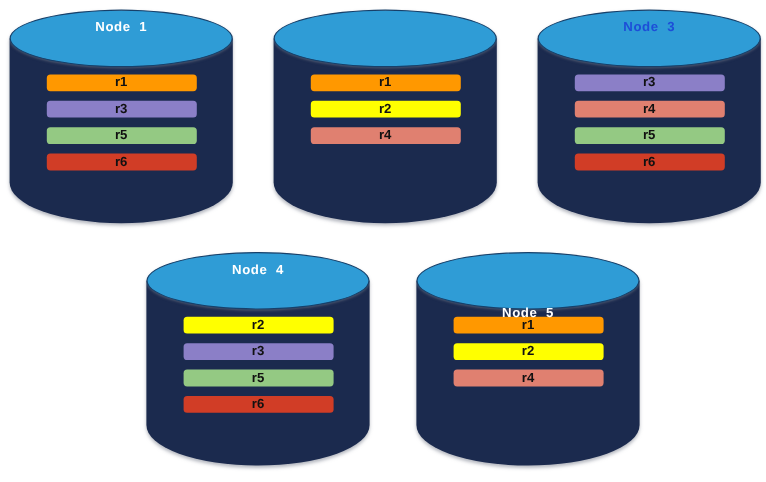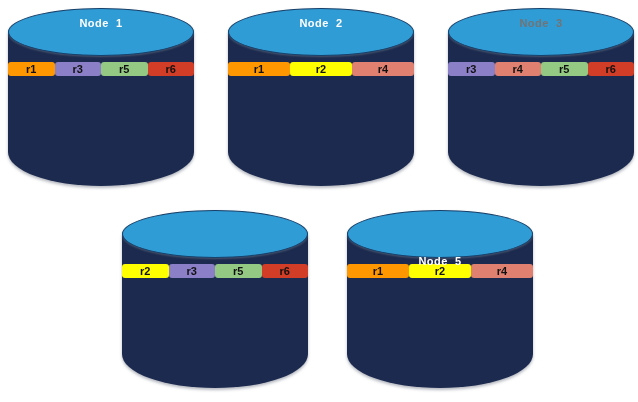--- a/index.html
+++ b/index.html
@@ -60,21 +60,21 @@
     white-space: pre;
     z-index: 3;
   }
   .replicas {
     position: absolute;
     left: 0;
     right: 0;
     top: 54px;
     z-index: 2;
     display: flex;
-    flex-direction: row;
+    flex-direction: column;
     align-items: center;
   }
   .replica {
     width: 125px;
     height: 14px;
     margin-bottom: 8px;
     border-radius: 3px;
     color: #111111;
     font-size: 11px;
     font-weight: bold;
@@ -94,41 +94,41 @@
       <div class="replicas">
         <div class="replica" style="background: rgb(255, 152, 0);">r1</div>
         <div class="replica" style="background: rgb(139, 127, 199);">r3</div>
         <div class="replica" style="background: rgb(148, 201, 131);">r5</div>
         <div class="replica" style="background: rgb(209, 61, 38);">r6</div>
       </div>
     </div>
     <div class="node" style="left: 228px; top: 8px; width: 186px; height: 178px;">
       <div class="cyl-body" style="background: rgb(27, 42, 78);"></div>
       <div class="cyl-top" style="background: rgb(47, 156, 214);"></div>
-      <div class="node-label" style="color: rgb(255, 255, 255);">Node  2</div>
       <div class="replicas">
         <div class="replica" style="background: rgb(255, 152, 0);">r1</div>
         <div class="replica" style="background: rgb(255, 255, 0);">r2</div>
         <div class="replica" style="background: rgb(224, 128, 112);">r4</div>
       </div>
     </div>
     <div class="node" style="left: 448px; top: 8px; width: 186px; height: 178px;">
       <div class="cyl-body" style="background: rgb(27, 42, 78);"></div>
       <div class="cyl-top" style="background: rgb(47, 156, 214);"></div>
-      <div class="node-label" style="color: #737373;">Node  3</div>
+      <div class="node-label" style="color: #1d4ed8;">Node  3</div>
       <div class="replicas">
         <div class="replica" style="background: rgb(139, 127, 199);">r3</div>
         <div class="replica" style="background: rgb(224, 128, 112);">r4</div>
         <div class="replica" style="background: rgb(148, 201, 131);">r5</div>
         <div class="replica" style="background: rgb(209, 61, 38);">r6</div>
       </div>
     </div>
     <div class="node" style="left: 122px; top: 210px; width: 186px; height: 178px;">
       <div class="cyl-body" style="background: rgb(27, 42, 78);"></div>
       <div class="cyl-top" style="background: rgb(47, 156, 214);"></div>
+      <div class="node-label" style="color: rgb(255, 255, 255);">Node  4</div>
       <div class="replicas">
         <div class="replica" style="background: rgb(255, 255, 0);">r2</div>
         <div class="replica" style="background: rgb(139, 127, 199);">r3</div>
         <div class="replica" style="background: rgb(148, 201, 131);">r5</div>
         <div class="replica" style="background: rgb(209, 61, 38);">r6</div>
       </div>
     </div>
     <div class="node" style="left: 347px; top: 210px; width: 186px; height: 178px;">
       <div class="cyl-body" style="background: rgb(27, 42, 78);"></div>
       <div class="cyl-top" style="background: rgb(47, 156, 214);"></div>

